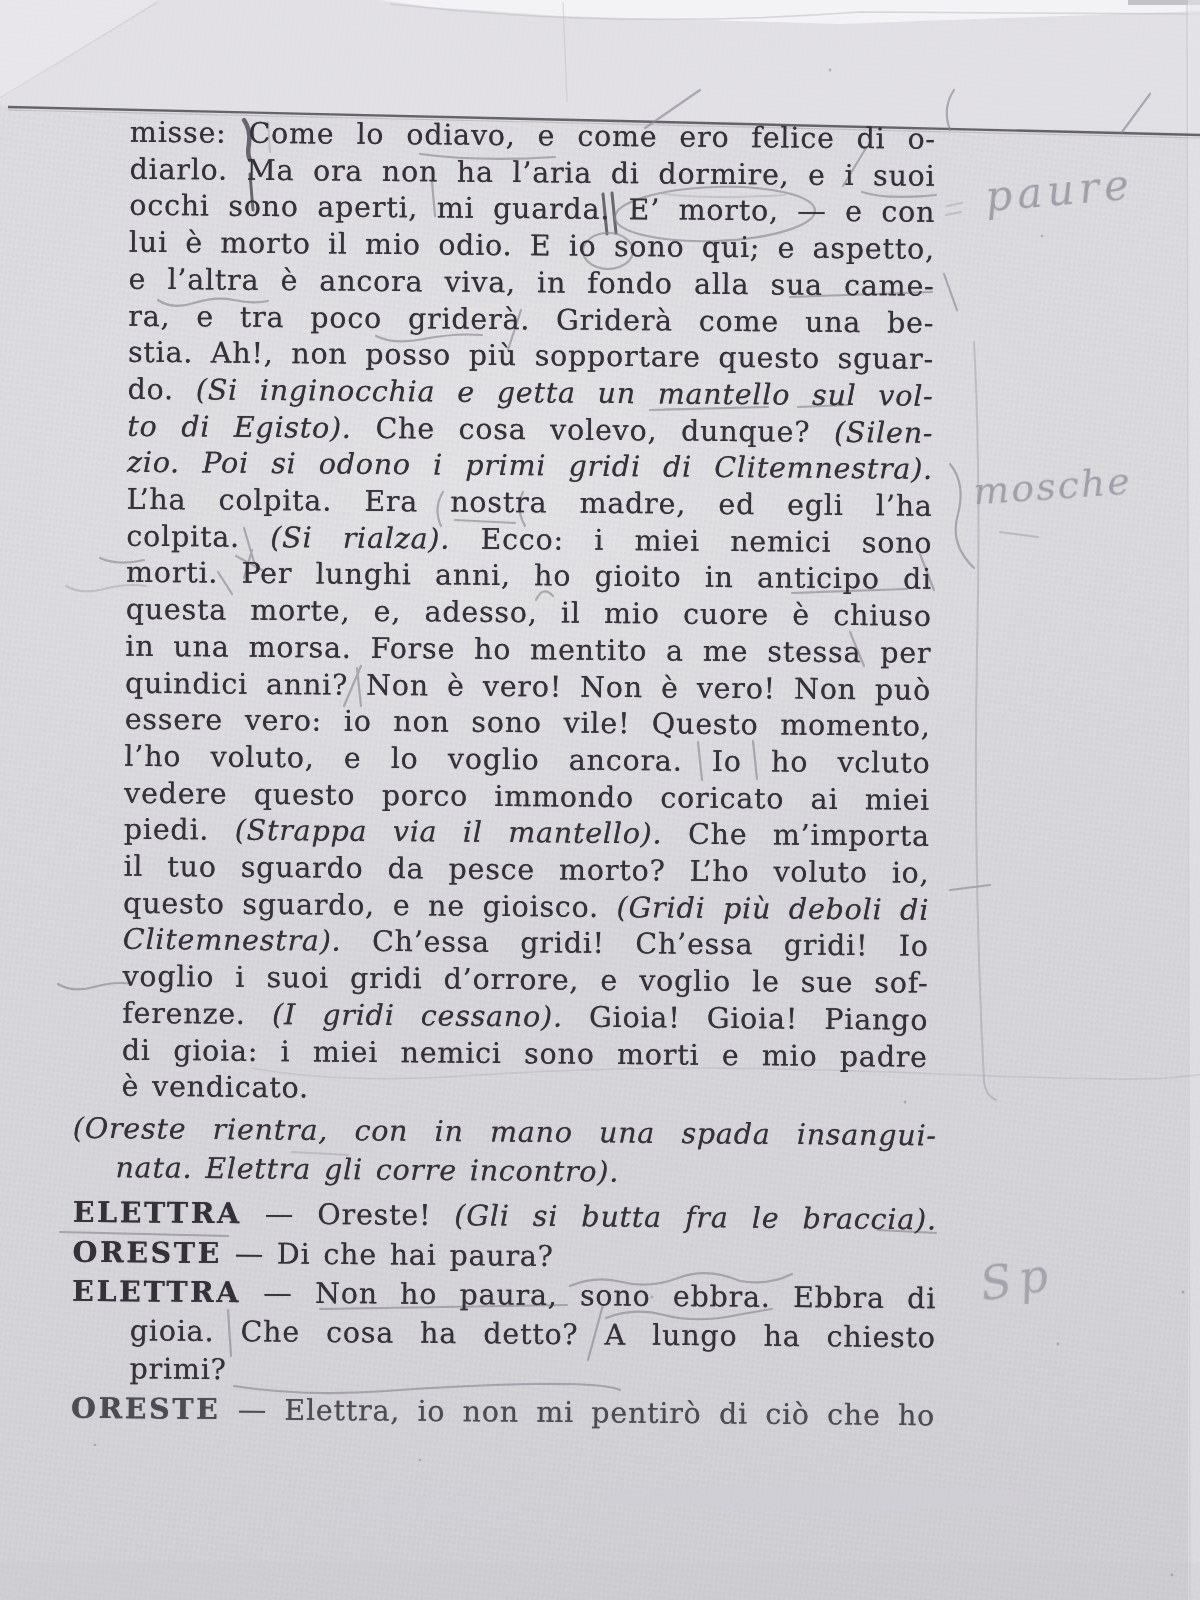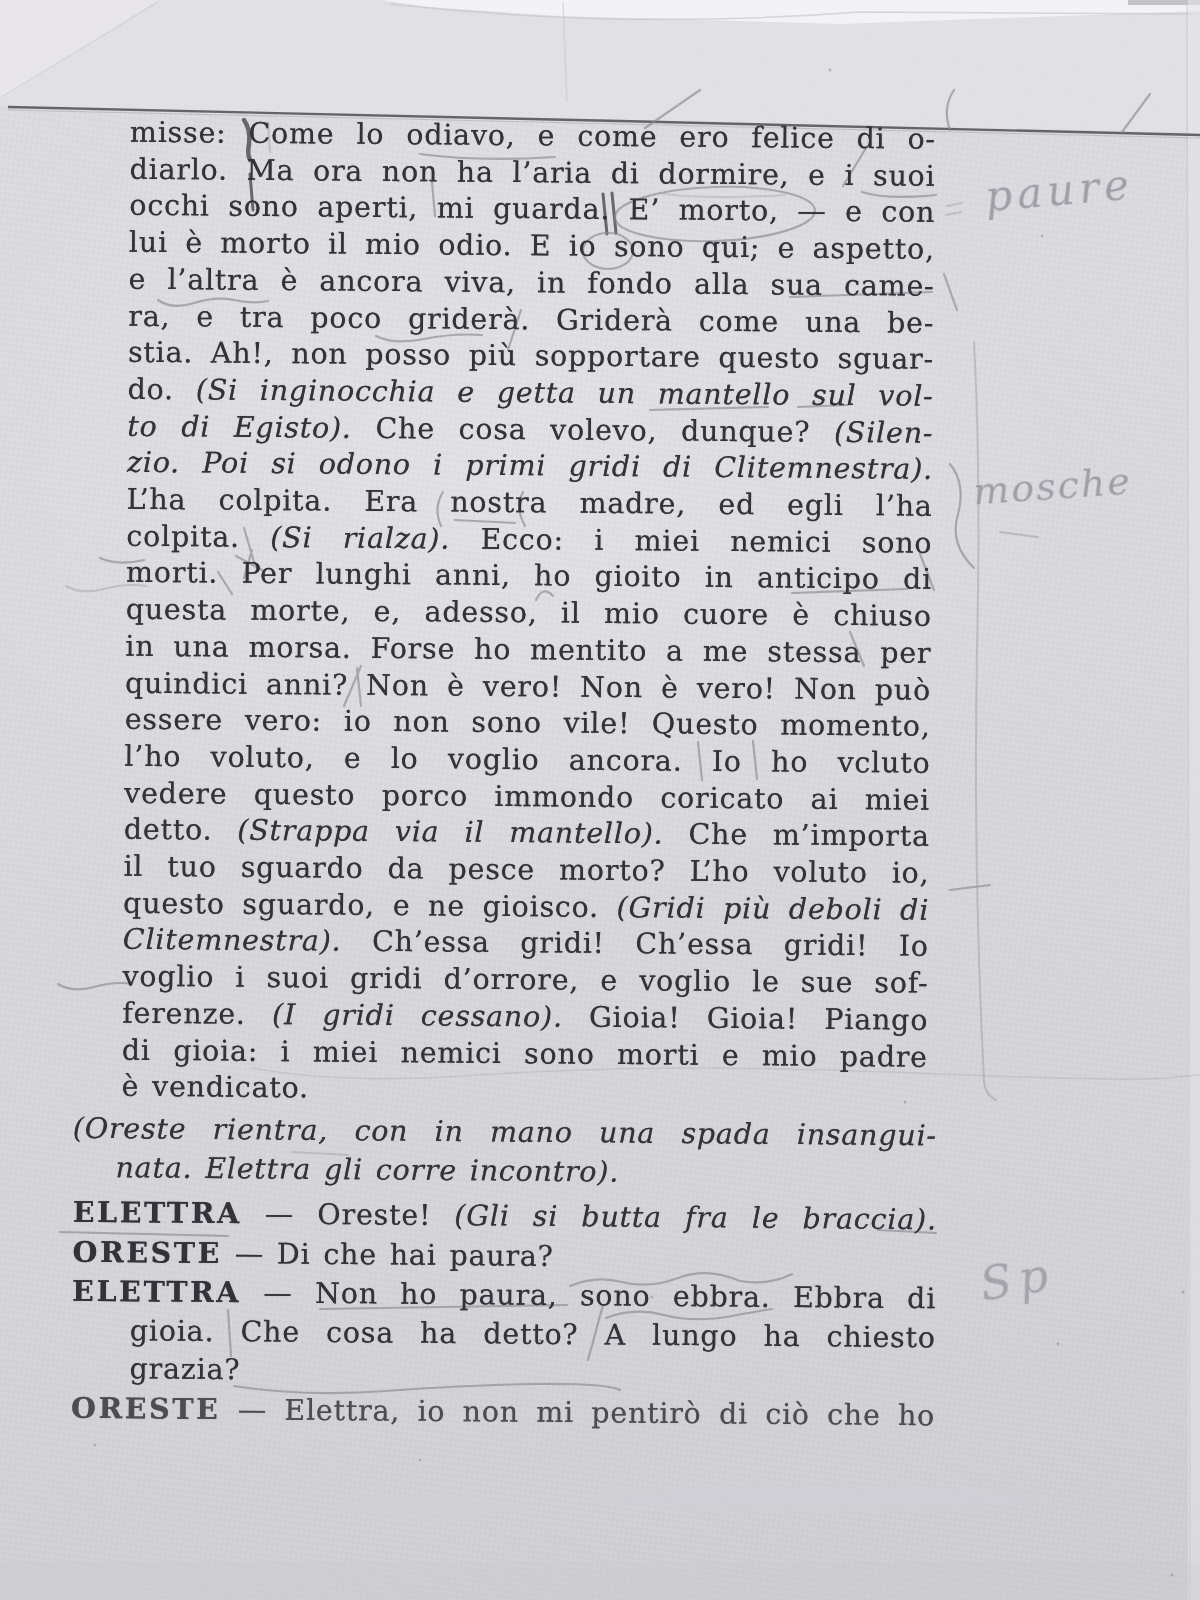--- a/index.html
+++ b/index.html
@@ -147,39 +147,39 @@
     <div class="tline just"><span class="it">zio. Poi si odono i primi gridi di Clitemnestra).</span></div>
     <div class="tline just"><span>L’ha colpita. Era nostra madre, ed egli l’ha</span></div>
     <div class="tline just"><span>colpita. </span><span class="it">(Si rialza).</span><span> Ecco: i miei nemici sono</span></div>
     <div class="tline just"><span>morti. Per lunghi anni, ho gioito in anticipo di</span></div>
     <div class="tline just"><span>questa morte, e, adesso, il mio cuore è chiuso</span></div>
     <div class="tline just"><span>in una morsa. Forse ho mentito a me stessa per</span></div>
     <div class="tline just"><span>quindici anni? Non è vero! Non è vero! Non può</span></div>
     <div class="tline just"><span>essere vero: io non sono vile! Questo momento,</span></div>
     <div class="tline just"><span>l’ho voluto, e lo voglio ancora. Io ho vcluto</span></div>
     <div class="tline just"><span>vedere questo porco immondo coricato ai miei</span></div>
-    <div class="tline just"><span>detto. </span><span class="it">(Strappa via il mantello).</span><span> Che m’importa</span></div>
+    <div class="tline just"><span>piedi. </span><span class="it">(Strappa via il mantello).</span><span> Che m’importa</span></div>
     <div class="tline just"><span>il tuo sguardo da pesce morto? L’ho voluto io,</span></div>
     <div class="tline just"><span>questo sguardo, e ne gioisco. </span><span class="it">(Gridi più deboli di</span></div>
     <div class="tline just"><span class="it">Clitemnestra).</span><span> Ch’essa gridi! Ch’essa gridi! Io</span></div>
     <div class="tline just"><span>voglio i suoi gridi d’orrore, e voglio le sue sof-</span></div>
     <div class="tline just"><span>ferenze. </span><span class="it">(I gridi cessano).</span><span> Gioia! Gioia! Piango</span></div>
     <div class="tline just"><span>di gioia: i miei nemici sono morti e mio padre</span></div>
     <div class="tline"><span>è vendicato.</span></div>
   </div>
 
 <div id="stage-direction" class="typeset">
     <div class="tline just"><span class="it">(Oreste rientra, con in mano una spada insangui-</span></div>
     <div class="tline ind1"><span class="it">nata. Elettra gli corre incontro).</span></div>
   </div>
 
 <div id="dialogue" class="typeset">
     <div class="tline just"><span class="sp">ELETTRA</span><span> — Oreste! </span><span class="it">(Gli si butta fra le braccia).</span></div>
     <div class="tline"><span class="sp">ORESTE</span><span> — Di che hai paura?</span></div>
     <div class="tline just"><span class="sp">ELETTRA</span><span> — Non ho paura, sono ebbra. Ebbra di</span></div>
     <div class="tline just ind2"><span>gioia. Che cosa ha detto? A lungo ha chiesto</span></div>
-    <div class="tline ind2"><span>grazia?</span></div>
+    <div class="tline ind2"><span>primi?</span></div>
     <div class="tline just"><span class="sp">ORESTE</span><span> — Elettra, io non mi pentirò di ciò che ho</span></div>
   </div>
 
 <div id="note-paure" class="note">paure</div>
 <div id="note-mosche" class="note">mosche</div>
 <div id="note-sp" class="note">Sp</div>
 
 </body></html>

